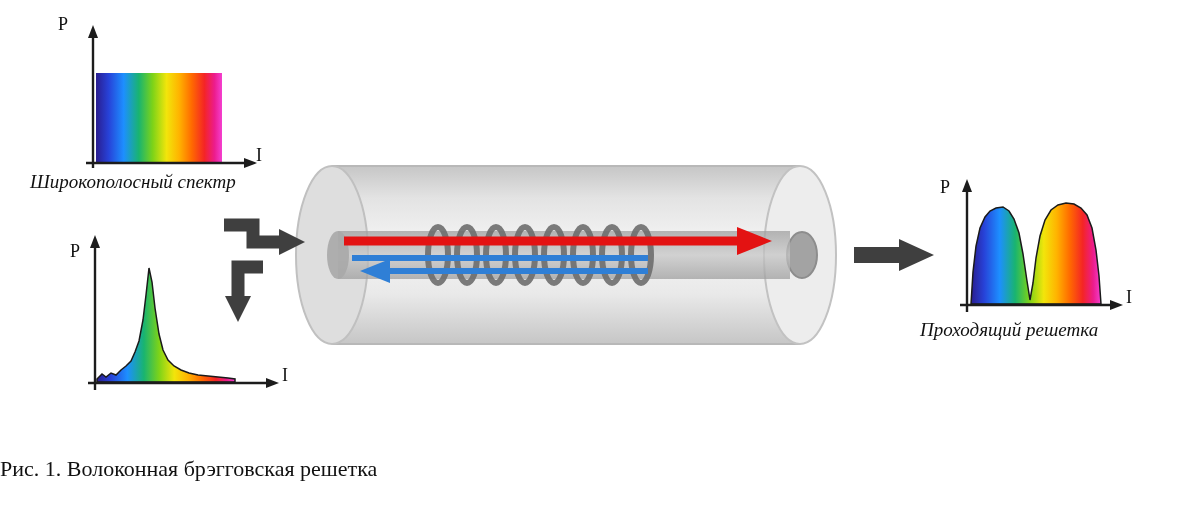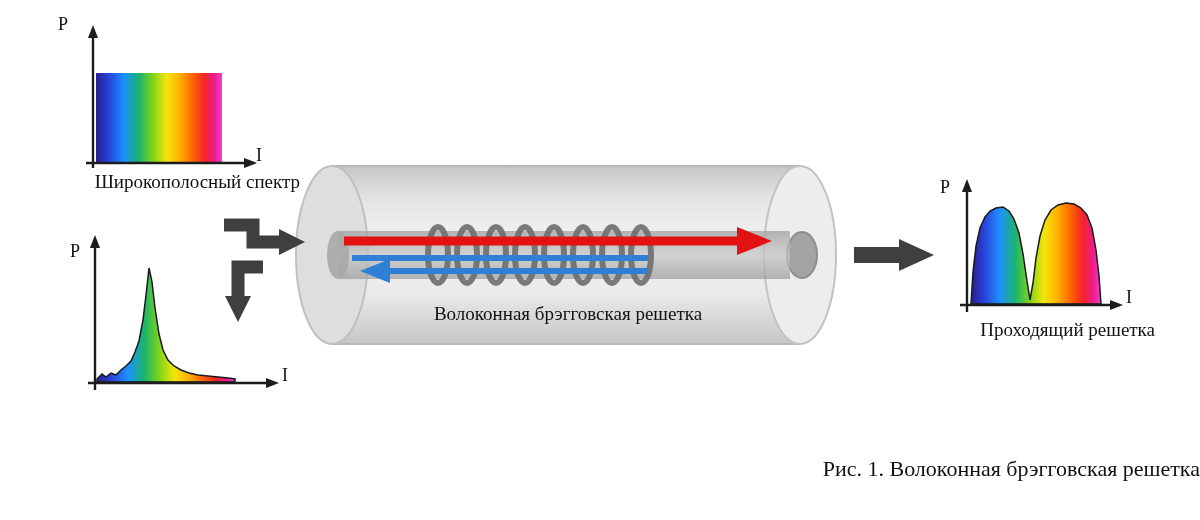--- a/index.html
+++ b/index.html
@@ -6,23 +6,23 @@
   .stage{
     position:relative;
     width:1200px;height:520px;
     background:#ffffff;
     font-family:"Liberation Serif","DejaVu Serif",serif;
     color:#111;
     overflow:hidden;
   }
   .stage svg{position:absolute;left:0;top:0;}
   .lbl{position:absolute;font-size:18px;line-height:1.1;}
-  .title{position:absolute;font-size:19px;text-align:right;}
+  .title{position:absolute;font-size:19px;text-align:left;font-style:italic;}
   .fiber-label{position:absolute;font-size:19px;text-align:center;}
-  .caption{position:absolute;font-size:22px;text-align:right;left:0;width:1200px;}
+  .caption{position:absolute;font-size:22px;text-align:left;left:0;width:1200px;}
 </style>
 </head>
 <body>
 
 <div class="stage">
 
   <svg width="1200" height="520" viewBox="0 0 1200 520">
     <defs>
       <linearGradient id="rainbow" x1="0" y1="0" x2="1" y2="0">
         <stop offset="0" stop-color="#2a1d8f"></stop>
@@ -133,16 +133,15 @@
   <span class="lbl" style="left:256px;top:146px;">I</span>
   <div class="title" style="left:30px;top:171px;width:270px;">Широкополосный спектр</div>
 
   <span class="lbl" style="left:70px;top:242px;">P</span>
   <span class="lbl" style="left:282px;top:366px;">I</span>
 
   <span class="lbl" style="left:940px;top:178px;">P</span>
   <span class="lbl" style="left:1126px;top:288px;">I</span>
   <div class="title" style="left:920px;top:319px;width:235px;">Проходящий решетка</div>
 
-  <div class="fiber-label" style="left:388px;top:303px;width:360px;">Волоконная брэгговская решетка</div>
 
   <div class="caption" style="top:456px;">Рис. 1. Волоконная брэгговская решетка</div>
 </div>
 
 </body></html>

